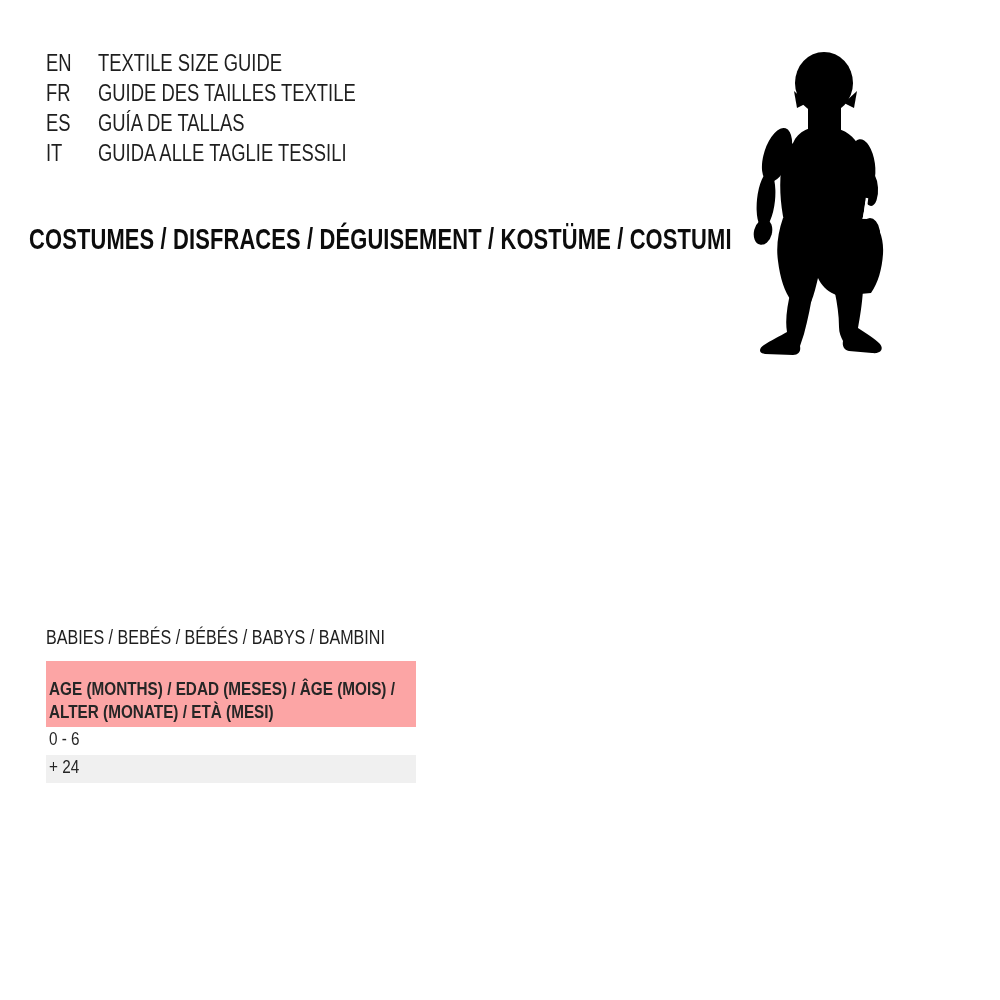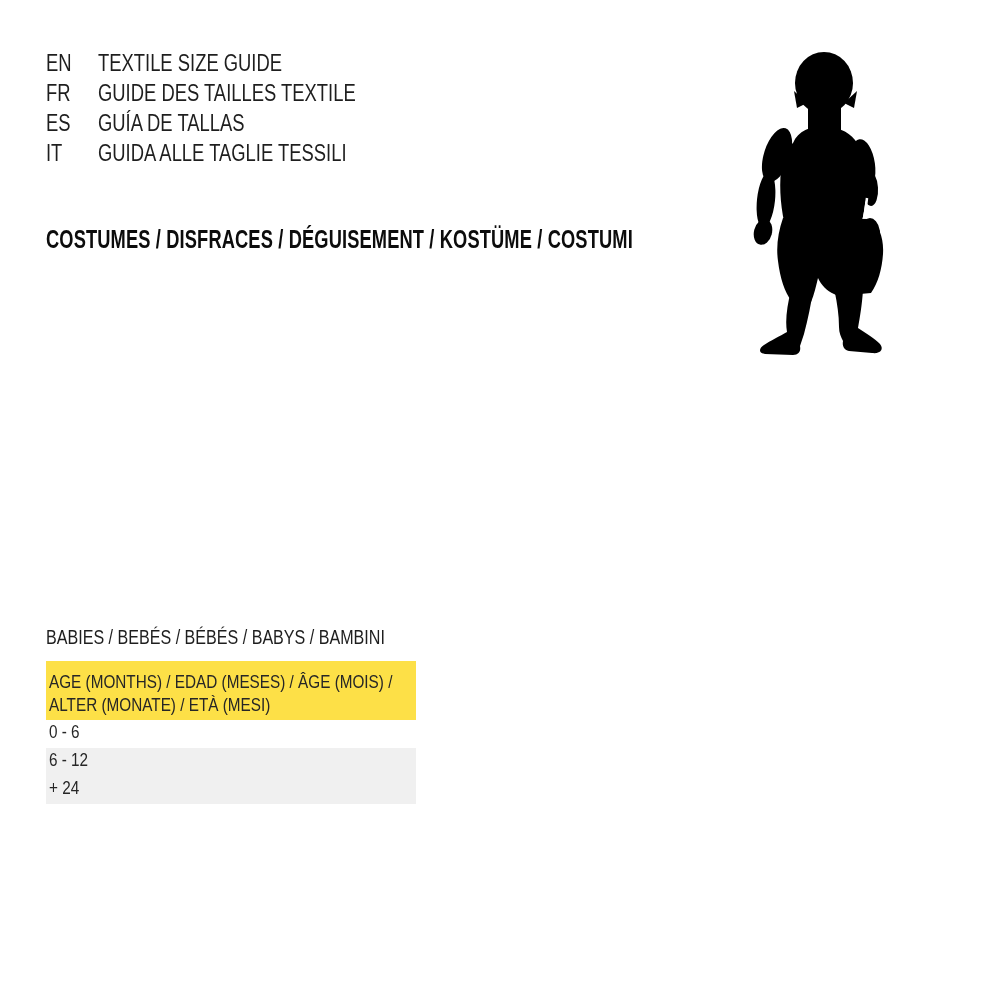--- a/index.html
+++ b/index.html
@@ -24,22 +24,22 @@
     line-height: 30px;
     color: #1e1e1e;
   }
   .lang-row { display: flex; height: 30px; align-items: center; }
   .lang-code { width: 52px; flex: 0 0 52px; }
   .lang-code .cx, .lang-label .cx { transform: scaleX(0.80); }
 
   
   .category-heading {
     position: absolute;
-    left: 38px; top: 224px;
-    font-size: 25px;
+    left: 21px; top: 224px;
+    font-size: 30px;
     line-height: 30px;
     font-weight: bold;
     color: #0c0c0c;
   }
   .category-heading .cx { transform: scaleX(0.73); letter-spacing: 0.2px; }
 
   
   .figure {
     position: absolute;
     left: 745px; top: 50px;
@@ -58,23 +58,24 @@
   .section-title .cx { transform: scaleX(0.825); }
 
   .size-table {
     position: absolute;
     left: 38px; top: 661px;
     width: 370px;
     font-size: 18px;
     color: #262626;
   }
   .table-header {
-    background: #fde047;
-    padding: 10px 0 3px 3px;
+    background: #fca5a5;
+    padding: 17px 0 3px 3px;
     line-height: 23px;
+    font-weight: bold;
   }
   .table-header .cx { transform: scaleX(0.85); display: block; }
   .table-row {
     height: 28px;
     line-height: 24px;
     padding-left: 3px;
   }
   .table-row .cx { transform: scaleX(0.85); }
   .table-row.alt { background: #f0f0f0; }
 </style>
@@ -149,20 +150,17 @@
 
   <div class="size-table">
     <div class="table-header">
       <span class="cx">AGE (MONTHS) / EDAD (MESES) / ÂGE (MOIS) /</span>
       <span class="cx">ALTER (MONATE) / ETÀ (MESI)</span>
     </div>
     <div class="table-row">
       <span class="cx">0 - 6</span>
     </div>
     <div class="table-row alt">
-      <span class="cx">6 - 12</span>
-    </div>
-    <div class="table-row alt">
       <span class="cx">+ 24</span>
     </div>
   </div>
 
 </div>
 
 </body></html>

